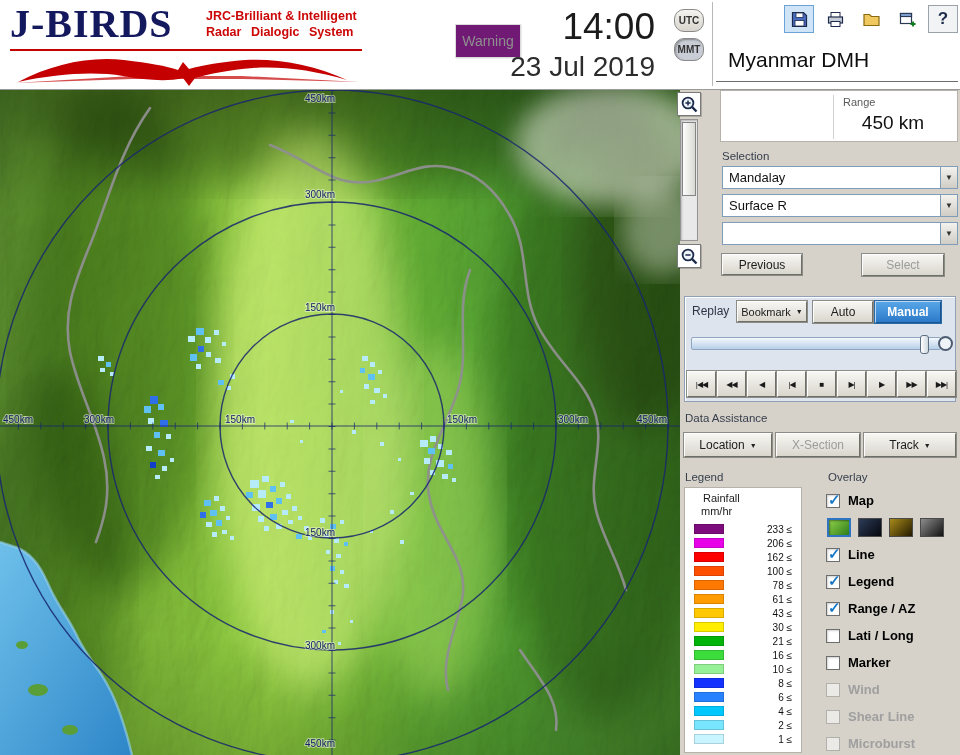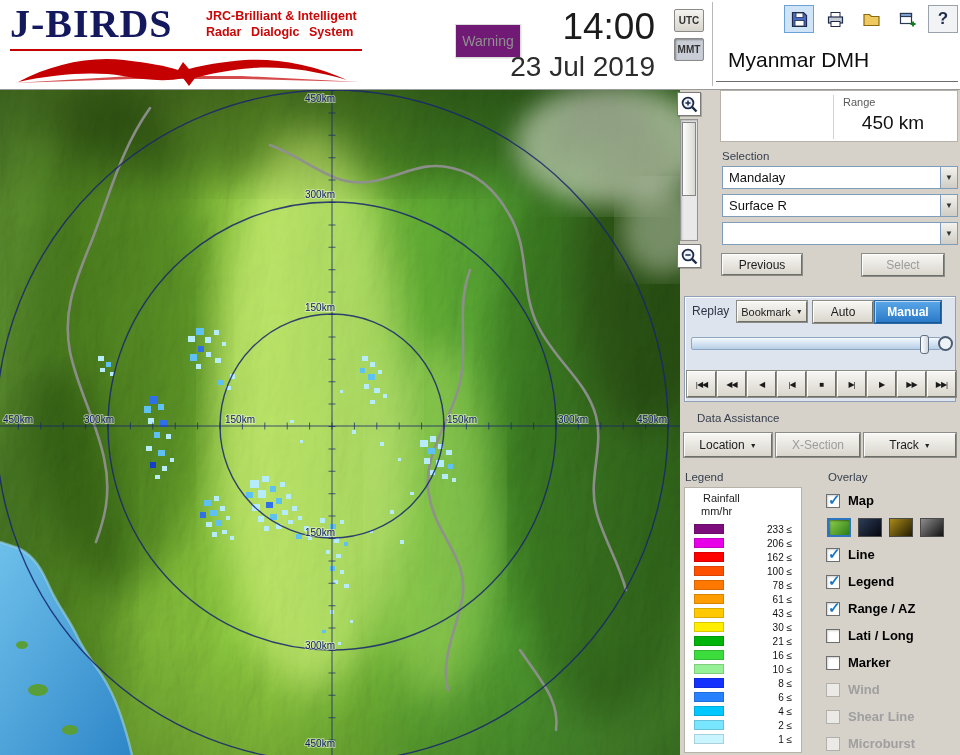--- a/index.html
+++ b/index.html
@@ -14,21 +14,21 @@
   .logo-sub { position:absolute; left:196px; top:6px; color:#cc0707; font-weight:bold; font-size:12.5px; line-height:16px; white-space:nowrap; }
   .logo-sub .sub2 { word-spacing:6px; }
   .logo-rule { position:absolute; left:0; top:47px; width:352px; height:2px; background:#c40000; }
   .logo-eagle { position:absolute; left:2px; top:50px; }
 
   .warning-box { position:absolute; left:455px; top:24px; width:66px; height:34px; display:flex; align-items:center; justify-content:center; background:#701a75; border:1px solid #dcdcdc; box-shadow:1px 1px 0 #ececec; color:#8f8f8f; font-size:14px; }
   .time-text { position:absolute; left:505px; top:6px; width:150px; text-align:right; font-size:37px; color:#1b1b1b; }
   .date-text { position:absolute; left:495px; top:51px; width:160px; text-align:right; font-size:28px; color:#2c2c2c; }
 
   .tz-col { position:absolute; left:674px; top:9px; width:30px; }
-  .tz-btn { width:30px; height:23px; margin-bottom:6px; font-size:10px; font-weight:bold; color:#333; display:flex; align-items:center; justify-content:center; background:linear-gradient(#f4f3ef,#d7d5cd); border:1px solid #8a8a88; border-radius:2px; }
+  .tz-btn { width:30px; height:23px; margin-bottom:6px; font-size:10px; font-weight:bold; color:#333; display:flex; align-items:center; justify-content:center; background:linear-gradient(#f4f3ef,#d7d5cd); border:1px solid #8a8a88; border-radius:10px; }
   .tz-btn.pressed { background:#c9ced6; box-shadow:inset 1px 1px 2px rgba(0,0,0,.35); }
   .hdr-divider { position:absolute; left:712px; top:2px; width:1px; height:84px; background:#b8b8b8; }
 
   .toolbar { position:absolute; left:784px; top:5px; display:flex; gap:6px; }
   .tool-btn { width:30px; height:28px; display:flex; align-items:center; justify-content:center; background:transparent; border:1px solid transparent; }
   .tool-btn.active { background:#cfe4f7; border-color:#6ba3d6; }
   .help-glyph { font-size:17px; font-weight:bold; color:#1c2a4a; }
   .tool-btn.boxed { border-color:#9aa2ac; background:#f2f3f5; }
 
   .station-name { position:absolute; left:728px; top:48px; font-size:21px; color:#0e0e0e; }
@@ -77,21 +77,21 @@
   .btn-auto { position:absolute; left:128px; top:4px; width:60px; height:22px; }
   .btn-manual { position:absolute; left:190px; top:4px; width:66px; height:22px; background:linear-gradient(#57a5e6,#2c7ac8); color:#fff; font-weight:bold; border-color:#bcd8f0 #17568f #17568f #bcd8f0; outline:1px solid #2a6aa8; }
 
   .replay-slider { position:absolute; left:6px; top:40px; width:250px; height:13px; background:linear-gradient(#f3f8fd,#b7cfe7); border:1px solid #8ea6c0; border-radius:2px; }
   .slider-handle { position:absolute; left:228px; top:-3px; width:9px; height:19px; background:linear-gradient(90deg,#ffffff,#cfd7df); border:1px solid #5d6e80; border-radius:3px; }
   .slider-knob { position:absolute; left:246px; top:-2px; width:15px; height:15px; border:2px solid #4c5c70; border-radius:50%; background:#eef3f8; }
 
   .playback { position:absolute; left:2px; top:74px; display:flex; gap:1px; }
   .pb-btn { width:29px; height:26px; font-size:8px; letter-spacing:-1px; color:#1a1a1a; }
 
-  .da-label { position:absolute; left:17px; top:322px; }
+  .da-label { position:absolute; left:5px; top:322px; }
   .da-buttons { position:absolute; left:4px; top:343px; display:flex; gap:4px; }
   .btn-location { width:88px; height:24px; }
   .btn-xsection { width:84px; height:24px; }
   .btn-track { width:92px; height:24px; }
 
   .legend-title-label { position:absolute; left:5px; top:381px; }
   .overlay-title-label { position:absolute; left:148px; top:381px; }
 
   .legend-panel { position:absolute; left:4px; top:397px; width:118px; height:266px; background:#fff; border:1px solid #b6b2aa; padding:4px 4px 2px 4px; }
   .lg-title { font-size:11px; color:#1c1c1c; margin-left:14px; line-height:13px; }

